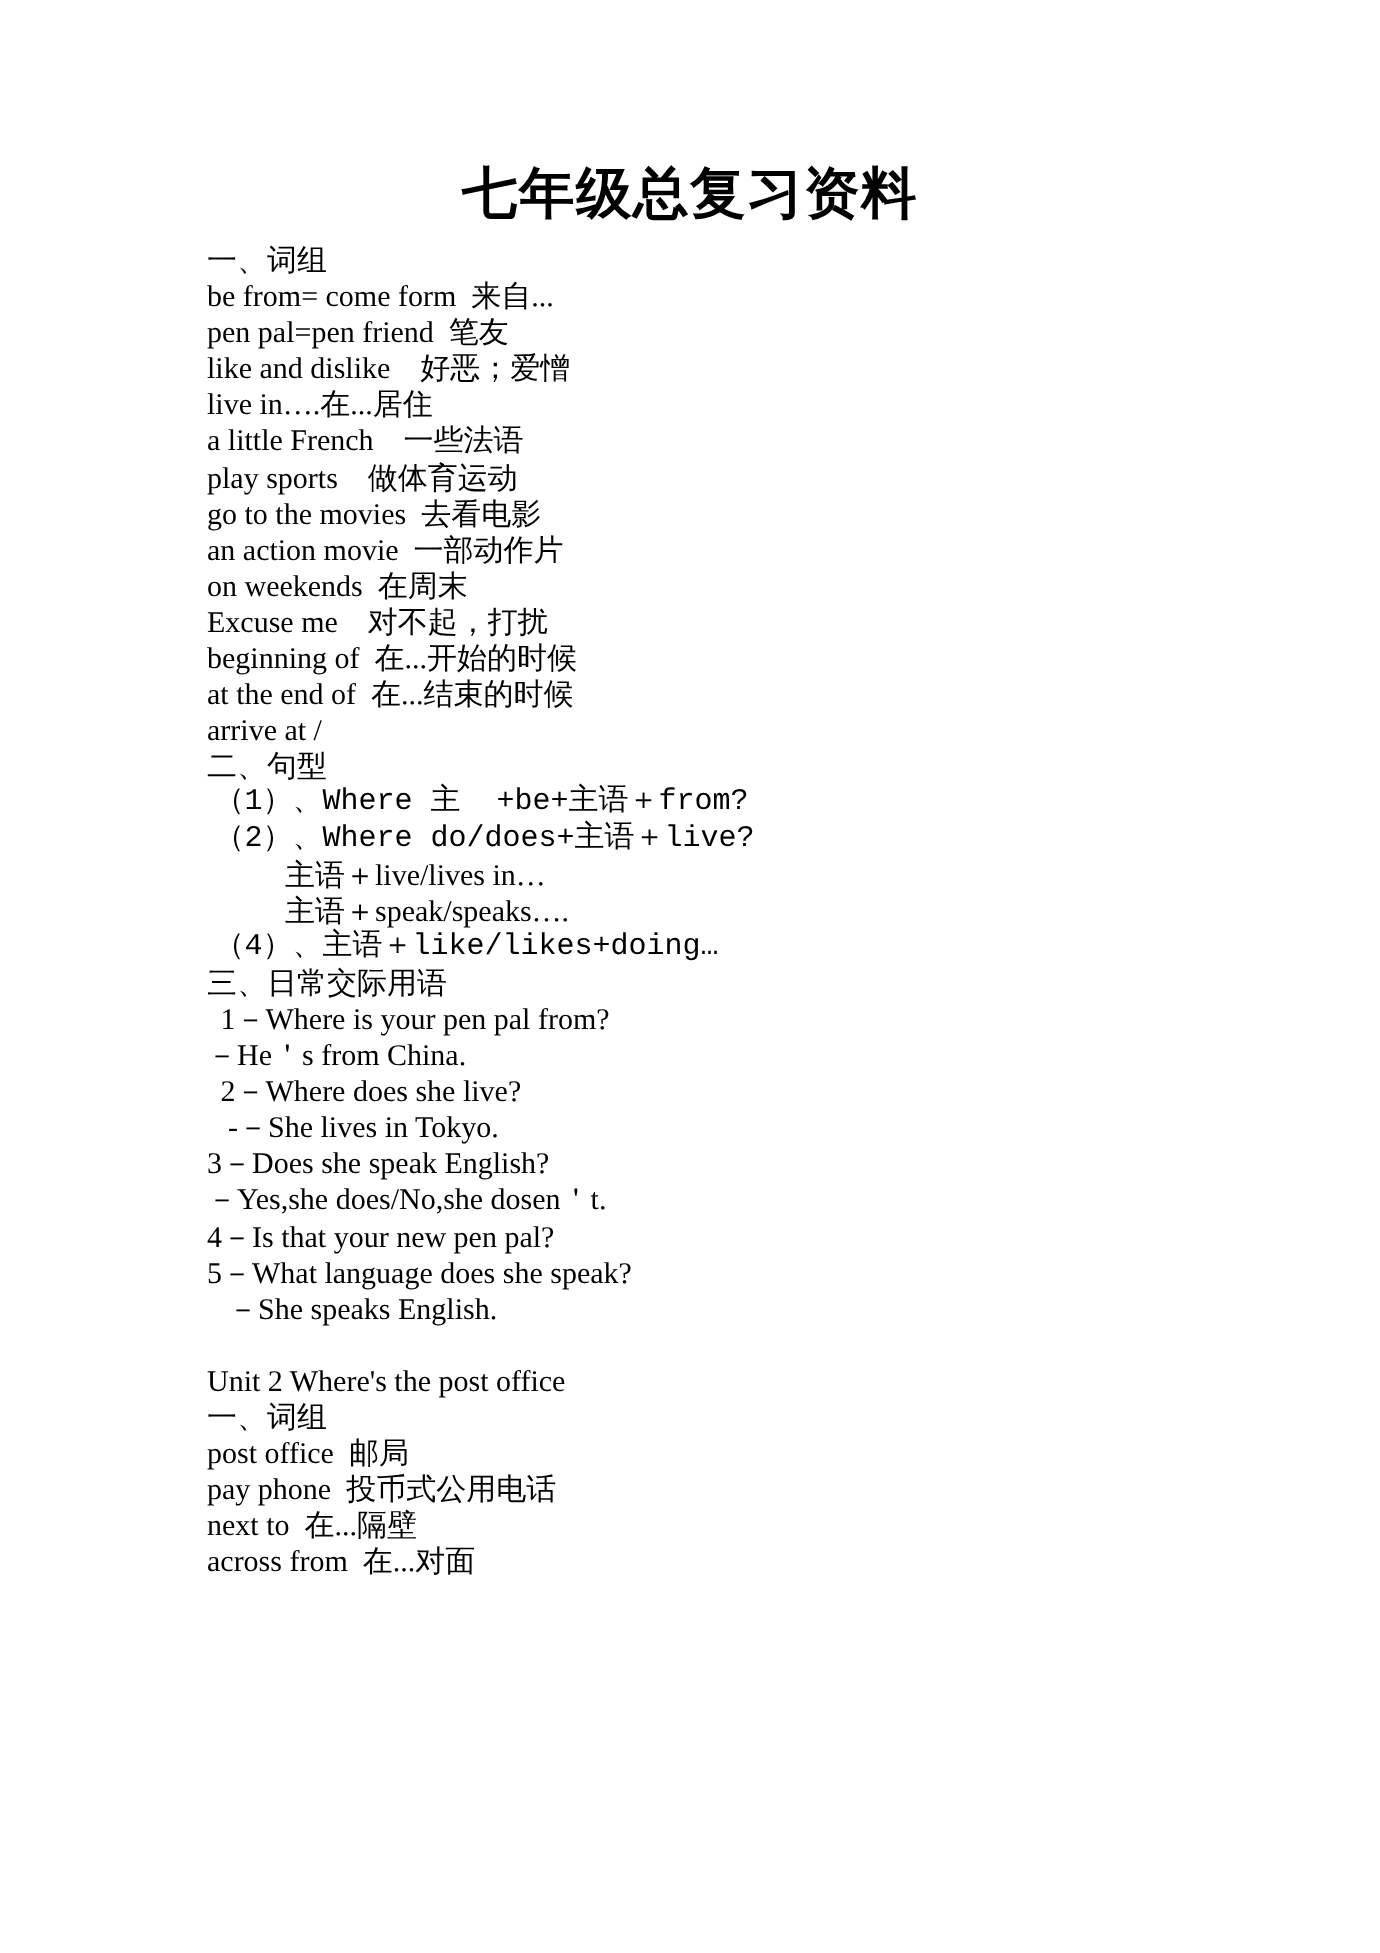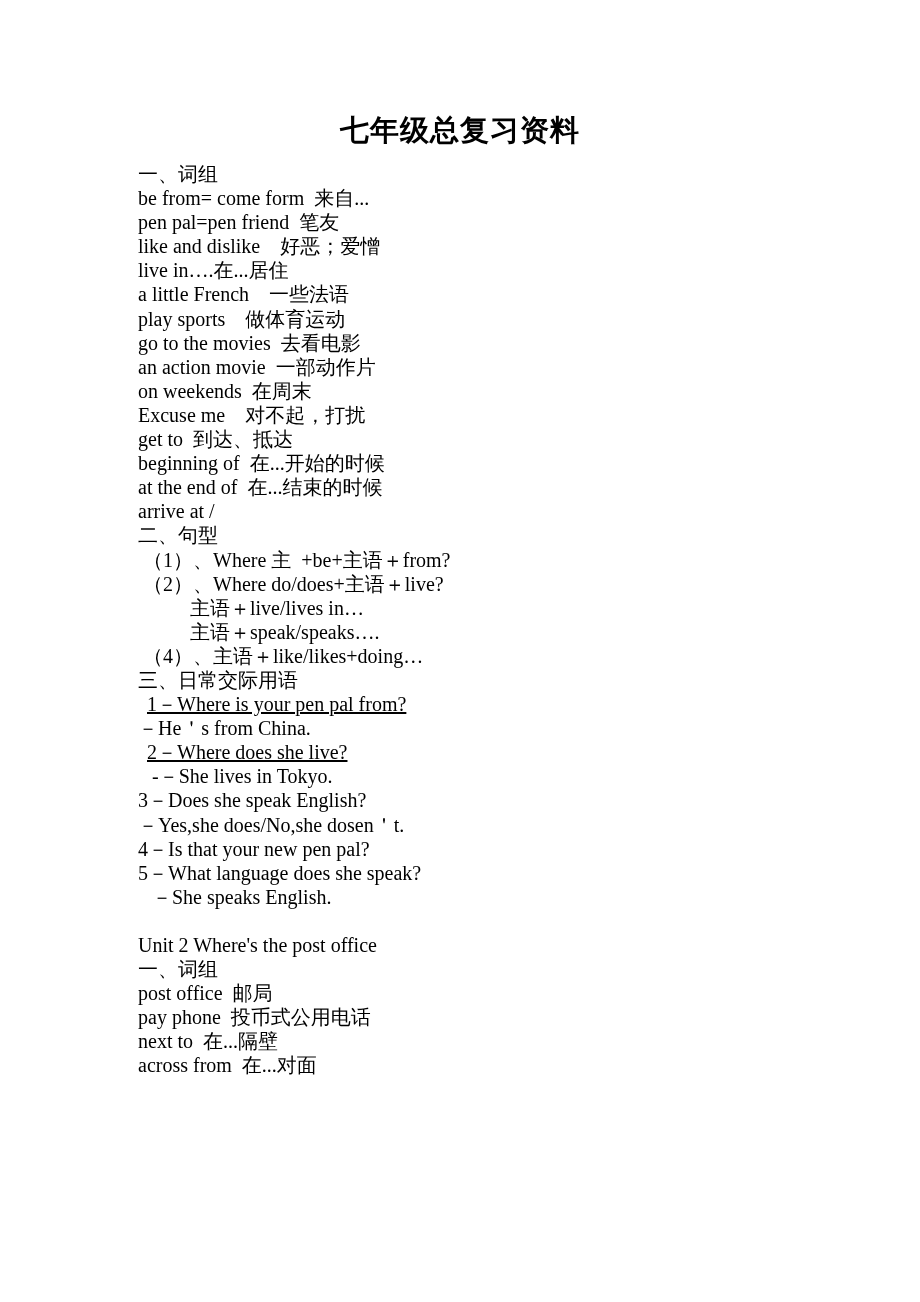--- a/index.html
+++ b/index.html
@@ -23,43 +23,43 @@
     width: 920px;
     height: 1302px;
     overflow: hidden;
   }
   .doc-title {
     position: absolute;
     left: 0;
     top: 113px;
     width: 920px;
     text-align: center;
-    font-size: 29px;
+    font-size: 37px;
     font-weight: bold;
     letter-spacing: 1px;
     line-height: 34px;
     font-family: "Liberation Serif", "DejaVu Serif", serif;
   }
   .body-block {
     position: absolute;
     left: 138px;
     top: 162px;
     width: 660px;
   }
   .line {
     font-size: 20px;
     line-height: 24.1px;
     white-space: pre;
     font-family: "Liberation Serif", "DejaVu Serif", serif;
   }
   .line.blank {
     height: 24.1px;
   }
-  .indent-1 { padding-left: 5px; }
-  .indent-2 { padding-left: 9px; text-decoration: underline; }
+  .indent-1 { padding-left: 5px; font-family: Liberation Mono, monospace; }
+  .indent-2 { padding-left: 9px; }
   .indent-3 { padding-left: 52px; }
   .indent-4 { padding-left: 14px; }
 </style>
 </head>
 <body>
 
 <div class="page">
 
   <div class="doc-title">七年级总复习资料</div>
 
@@ -68,21 +68,20 @@
       <div class="line">be from= come form  来自...</div>
       <div class="line">pen pal=pen friend  笔友</div>
       <div class="line">like and dislike    好恶；爱憎</div>
       <div class="line">live in….在...居住</div>
       <div class="line">a little French    一些法语</div>
       <div class="line">play sports    做体育运动</div>
       <div class="line">go to the movies  去看电影</div>
       <div class="line">an action movie  一部动作片</div>
       <div class="line">on weekends  在周末</div>
       <div class="line">Excuse me    对不起，打扰</div>
-      <div class="line">get to  到达、抵达</div>
       <div class="line">beginning of  在...开始的时候</div>
       <div class="line">at the end of  在...结束的时候</div>
       <div class="line">arrive at /</div>
       <div class="line">二、句型</div>
       <div class="line indent-1">（1）、Where 主  +be+主语＋from?</div>
       <div class="line indent-1">（2）、Where do/does+主语＋live?</div>
       <div class="line indent-3">主语＋live/lives in…</div>
       <div class="line indent-3">主语＋speak/speaks….</div>
       <div class="line indent-1">（4）、主语＋like/likes+doing…</div>
       <div class="line">三、日常交际用语</div>

